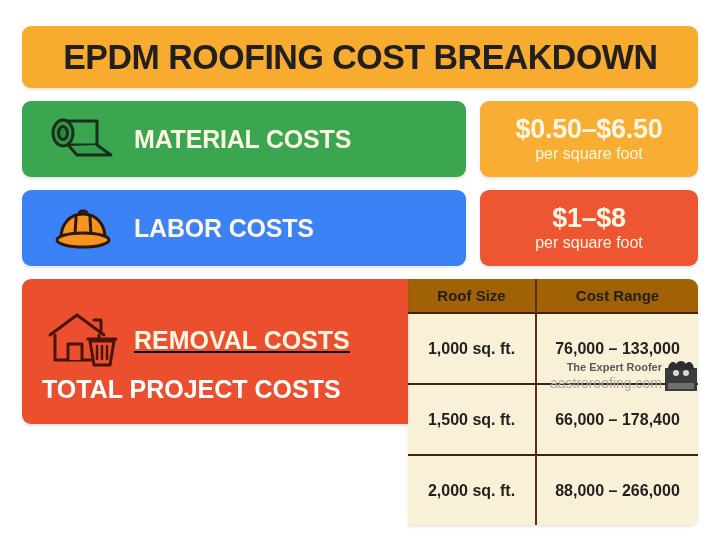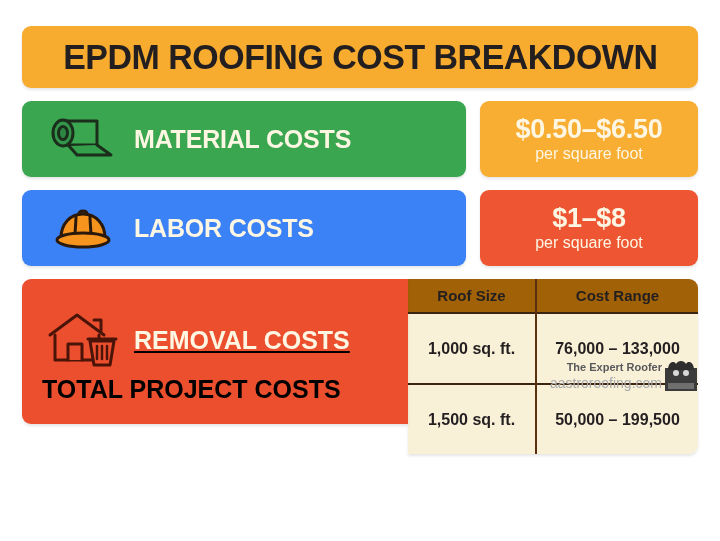--- a/index.html
+++ b/index.html
@@ -145,21 +145,21 @@
     text-transform: uppercase;
     white-space: nowrap;
     margin-left: 8px;
   }
   .total-title {
     position: absolute;
     left: 20px;
     bottom: 20px;
     font-weight: bold;
     font-size: 25px;
-    color: #000000;
+    color: #ffffff;
     text-transform: uppercase;
     white-space: nowrap;
     margin-top: 36px;
   }
 
   
   .cost-table {
     flex: 1 1 auto;
     border-collapse: collapse;
     table-layout: fixed;
@@ -303,21 +303,25 @@
           <th>Cost Range</th>
         </tr>
       </thead>
       <tbody>
         <tr>
           <td>1,000 sq. ft.</td>
           <td>76,000 – 133,000</td>
         </tr>
         <tr>
           <td>1,500 sq. ft.</td>
-          <td>50,000 – 199,500</td>
+          <td>66,000 – 178,400</td>
+        </tr>
+        <tr>
+          <td>2,000 sq. ft.</td>
+          <td>88,000 – 266,000</td>
         </tr>
       </tbody>
     </table>
   </div>
 
   <div class="footer">
     <div class="footer-text">
       <div class="footer-brand">The Expert Roofer</div>
       <div class="footer-url">aastroroofing.com</div>
     </div>

